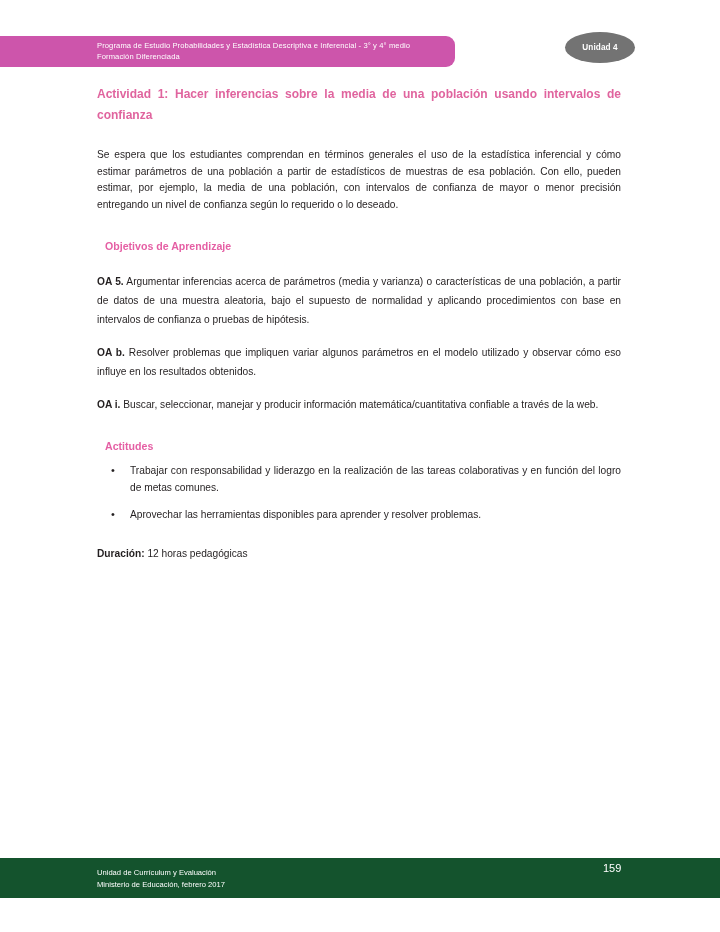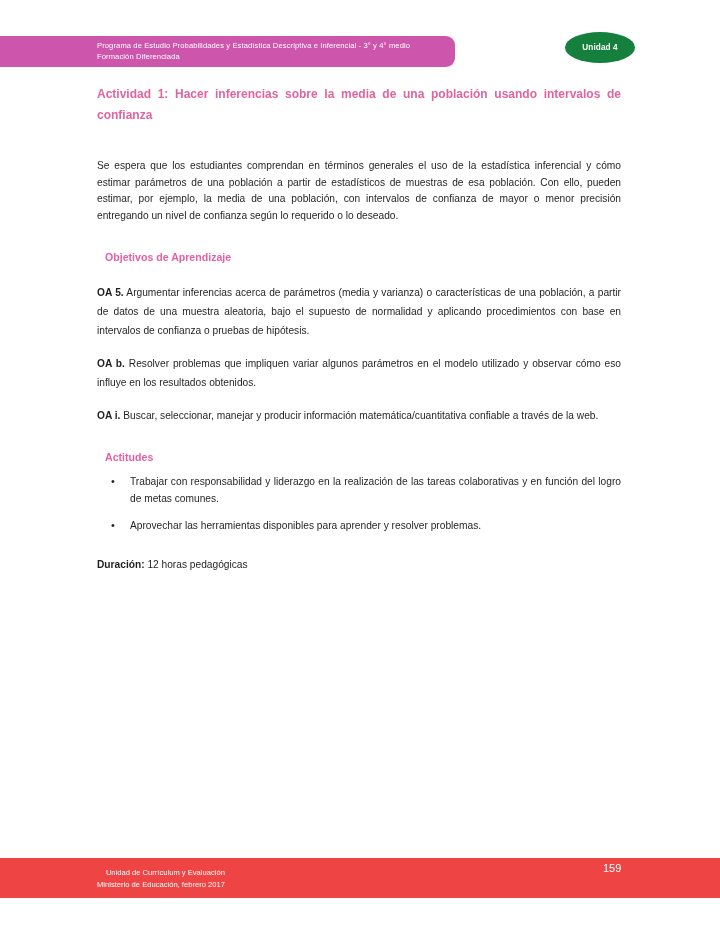--- a/index.html
+++ b/index.html
@@ -44,21 +44,21 @@
     letter-spacing: 0.1px;
     white-space: nowrap;
   }
 
   .unit-badge {
     position: absolute;
     left: 565px;
     top: 32px;
     width: 70px;
     height: 31px;
-    background: #15803d;
+    background: #737373;
     border-radius: 50%;
     display: flex;
     align-items: center;
     justify-content: center;
   }
   .unit-badge-label {
     color: #ffffff;
     font-size: 8.2px;
     font-weight: bold;
     letter-spacing: 0.1px;
@@ -105,21 +105,21 @@
   .heading-actitudes { margin-top: 26px; }
 
   .body-text {
     font-size: 10.2px;
     line-height: 16.7px;
     text-align: justify;
     text-justify: inter-word;
     margin: 0;
     color: #231f20;
   }
-  .proposito-text { margin-top: 11px; }
+  .proposito-text { }
 
   .oa-item {
     font-size: 10.2px;
     line-height: 19px;
     text-align: justify;
     text-justify: inter-word;
     margin: 0;
     color: #231f20;
   }
   .oa-first { margin-top: 20px; }
@@ -157,22 +157,21 @@
   }
   .duration-label { font-weight: bold; }
 
   
   .footer-bar {
     position: absolute;
     left: 0;
     top: 858px;
     width: 720px;
     height: 40px;
-    background: #ef4444;
-    text-align: right;
+    background: #14532d;
   }
   .footer-text {
     position: absolute;
     left: 97px;
     top: 9px;
     color: #ffffff;
     font-size: 7.6px;
     line-height: 11.6px;
   }
   .footer-page {

